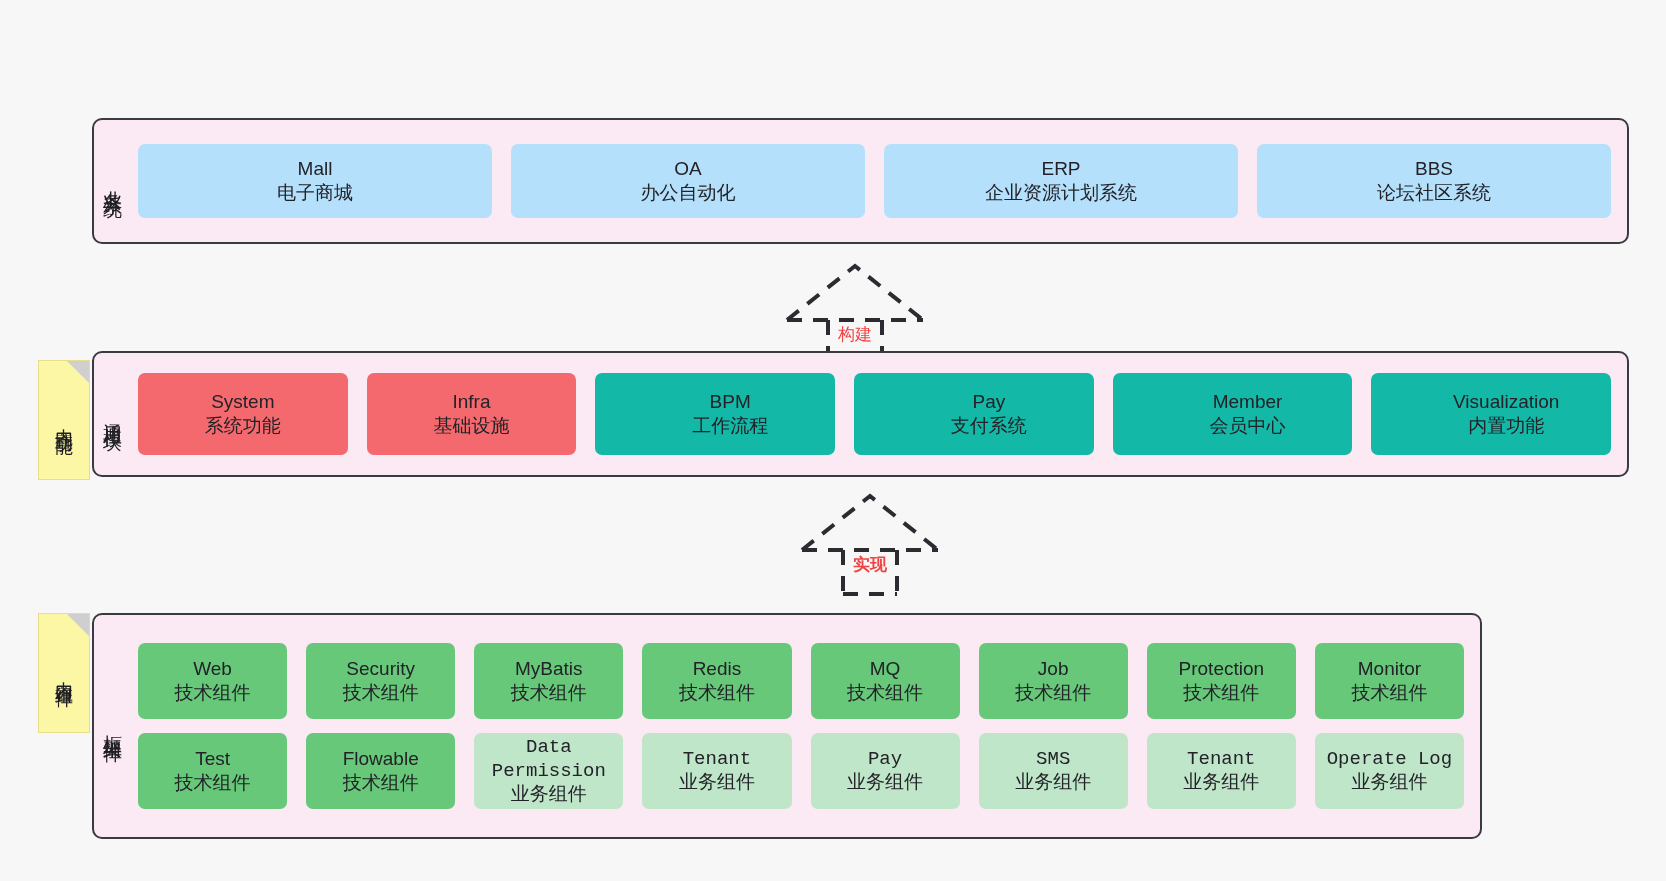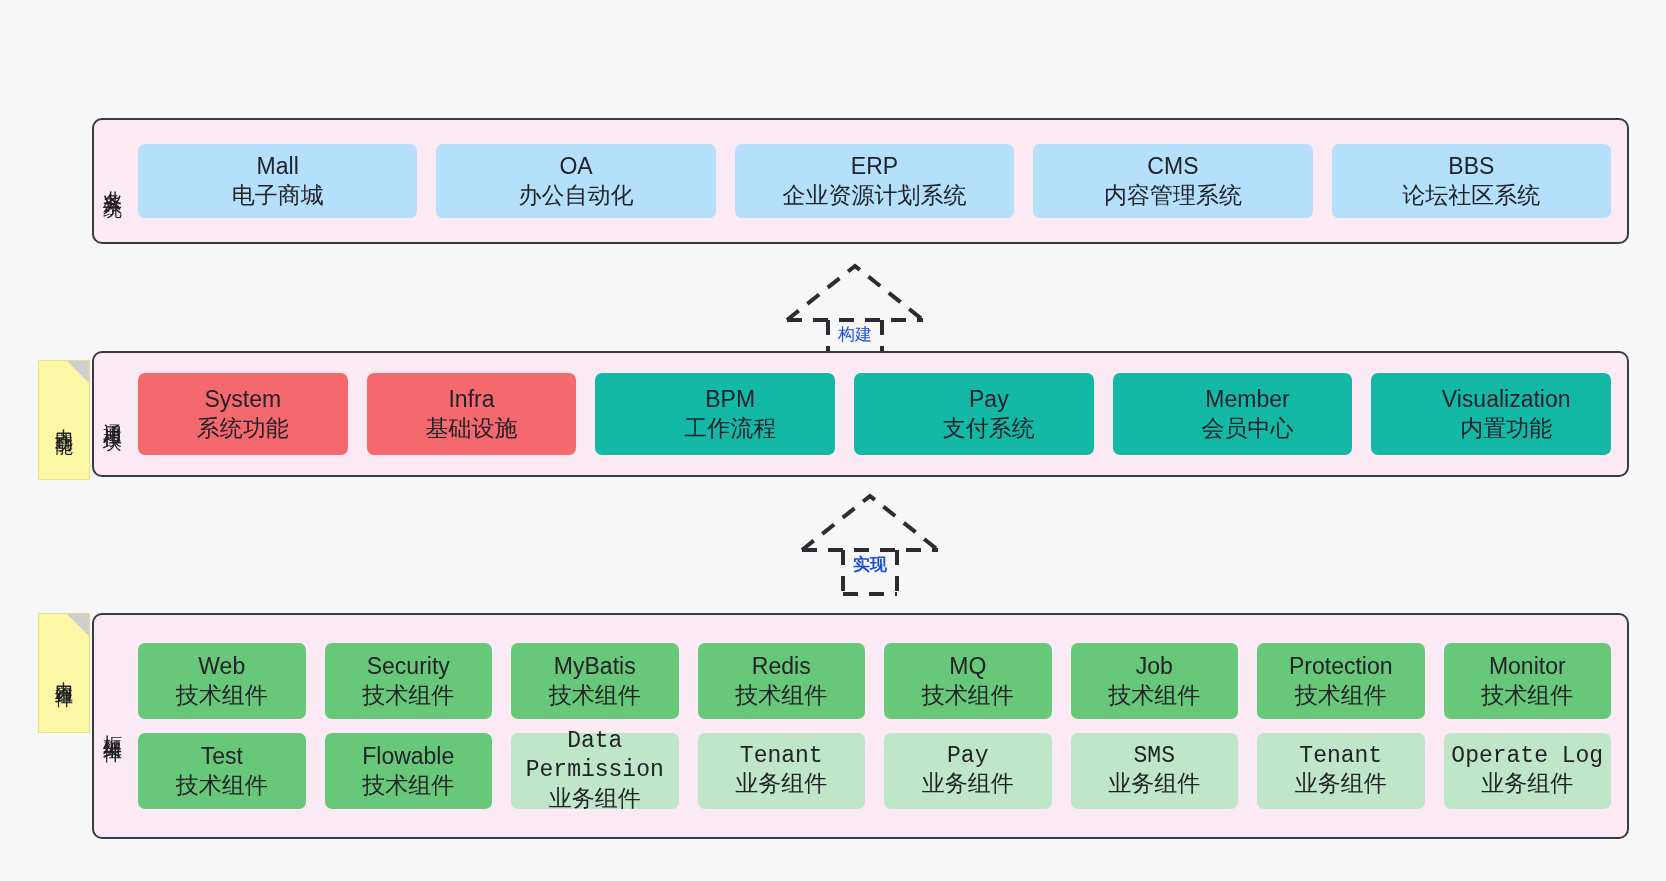--- a/index.html
+++ b/index.html
@@ -69,21 +69,21 @@
   .tile {
     flex: 1 1 0;
     box-sizing: border-box;
     border-radius: 7px;
     display: flex;
     flex-direction: column;
     align-items: center;
     justify-content: center;
     text-align: center;
     color: #222228;
-    font-size: 23px;
+    font-size: 19px;
     line-height: 1.28;
     padding: 4px 6px;
     user-select: none;
   }
   .tile .t-en { white-space: normal; }
   .tile .t-cn { white-space: nowrap; }
 
   .tile.blue        { background: #b4e0fb; }
   .tile.red         { background: #f4696e; }
   .tile.pink        { background: #14b8a6; padding-left: 36px; }
@@ -129,21 +129,21 @@
     width: 180px;
     height: 110px;
   }
   .arrow svg { display: block; width: 100%; height: 100%; }
   .arrow .arrow-label {
     position: absolute;
     left: 50%;
     transform: translateX(-50%);
     bottom: 22px;
     font-size: 17px;
-    color: #1d4ed8;
+    color: #ef4444;
     background: #f7f7f7;
     padding: 0 3px;
     white-space: nowrap;
     user-select: none;
   }
 </style>
 </head>
 <body>
 
 <div id="canvas">
@@ -156,24 +156,20 @@
             <span class="t-en">Mall</span>
             <span class="t-cn">电子商城</span>
           </div>
           <div class="tile blue">
             <span class="t-en">OA</span>
             <span class="t-cn">办公自动化</span>
           </div>
           <div class="tile blue">
             <span class="t-en">ERP</span>
             <span class="t-cn">企业资源计划系统</span>
-          </div>
-          <div class="tile blue">
-            <span class="t-en">CMS</span>
-            <span class="t-cn">内容管理系统</span>
           </div>
           <div class="tile blue">
             <span class="t-en">BBS</span>
             <span class="t-cn">论坛社区系统</span>
           </div>
         </div>
     </div>
   </div>
 
   <div class="arrow" id="arrow-build" style="left:765px; top:258px;">
@@ -235,21 +231,21 @@
       <path d="M 63 106 L 117 106" fill="none" stroke="#2b2b32" stroke-width="4" stroke-dasharray="15,11"></path>
     </svg>
     <span class="arrow-label">实现</span>
   </div>
 
   <div class="note" id="note-framework" style="left:38px; top:613px; width:52px; height:120px;">
     <span class="fold"></span>
     <span>内置组件</span>
   </div>
 
-  <div class="layer" id="layer-framework" style="left:92px; top:613px; width:1537px; height:226px;">
+  <div class="layer" id="layer-framework" style="left:92px; top:613px; width:1390px; height:226px;">
     <div class="layer-label">框架组件</div>
     <div class="layer-body">
       <div class="tile-row row-fw" id="row-framework-1">
           <div class="tile green">
             <span class="t-en">Web</span>
             <span class="t-cn">技术组件</span>
           </div>
           <div class="tile green">
             <span class="t-en">Security</span>
             <span class="t-cn">技术组件</span>

